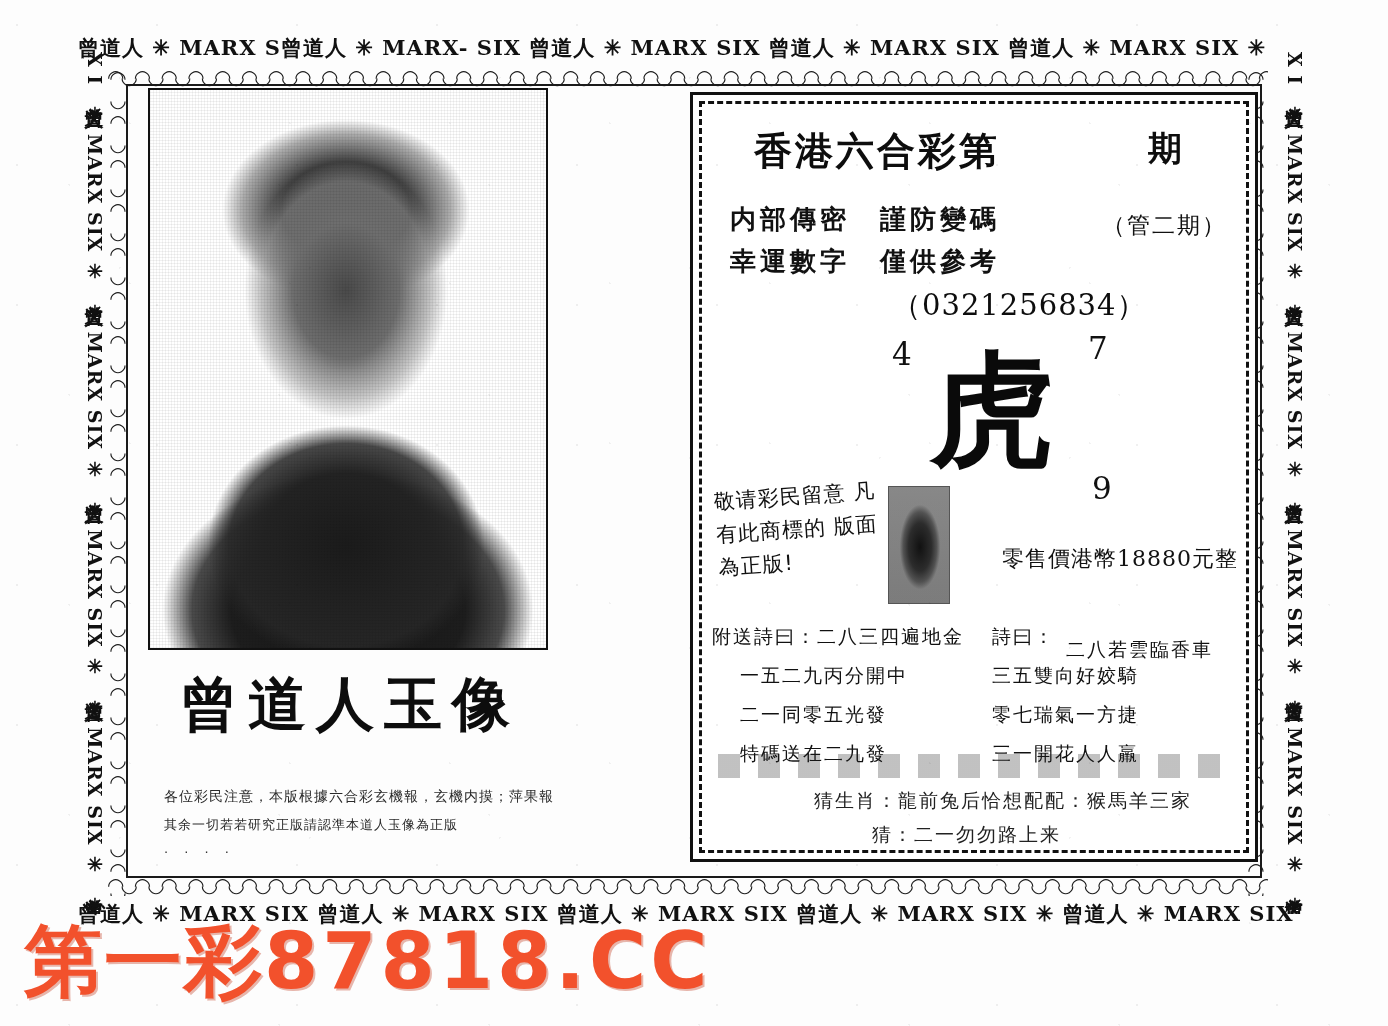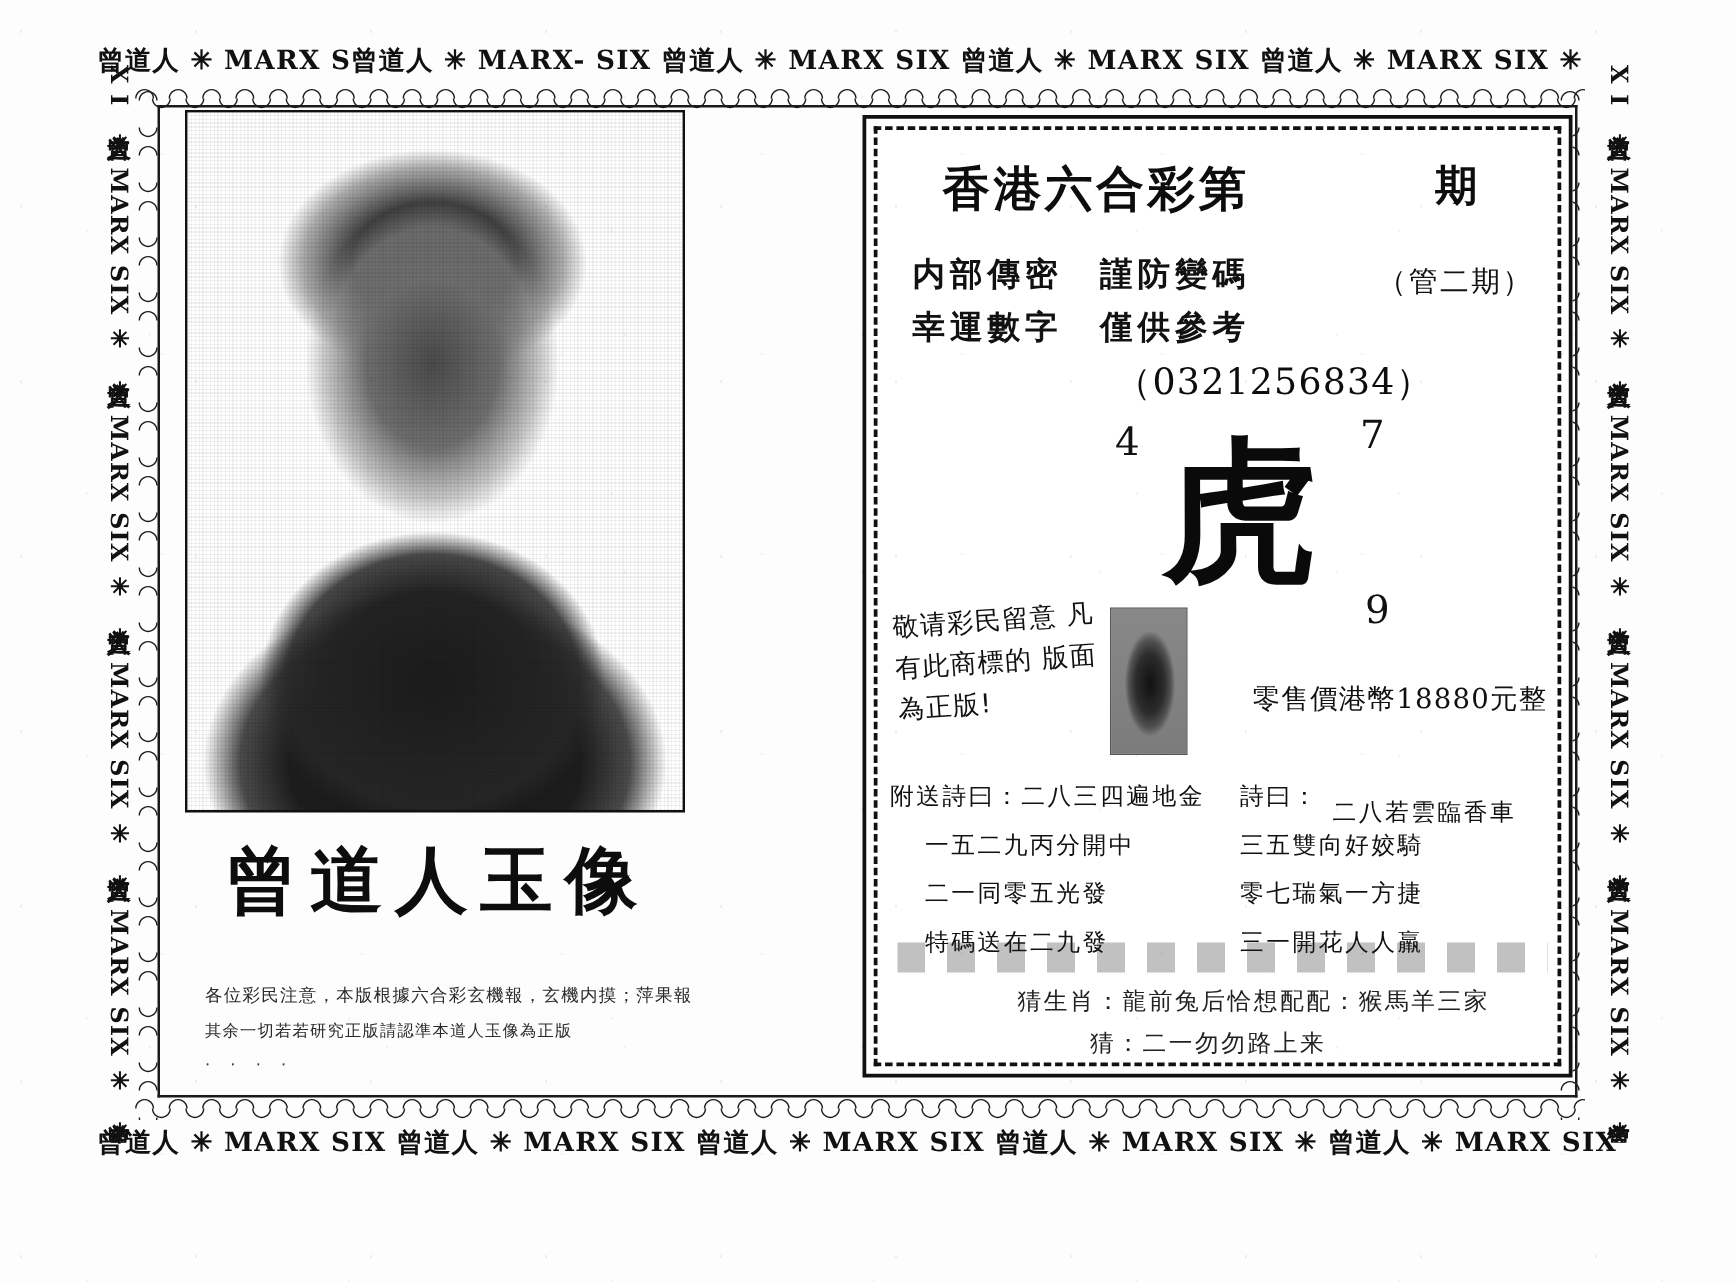--- a/index.html
+++ b/index.html
@@ -379,14 +379,17 @@
         <div class="guess-line" id="guess-1">猜生肖：龍前兔后恰想配配：猴馬羊三家</div>
         <div class="guess-line" id="guess-2">猜：二一勿勿路上来</div>
 
       </div>
     </div>
 
   </div>
 
   <div id="speckle"></div>
 
+  <div id="watermark">
+    <span>第一彩</span><span class="wm-num">87818.CC</span>
+  </div>
 
 </div>
 
 </body></html>

